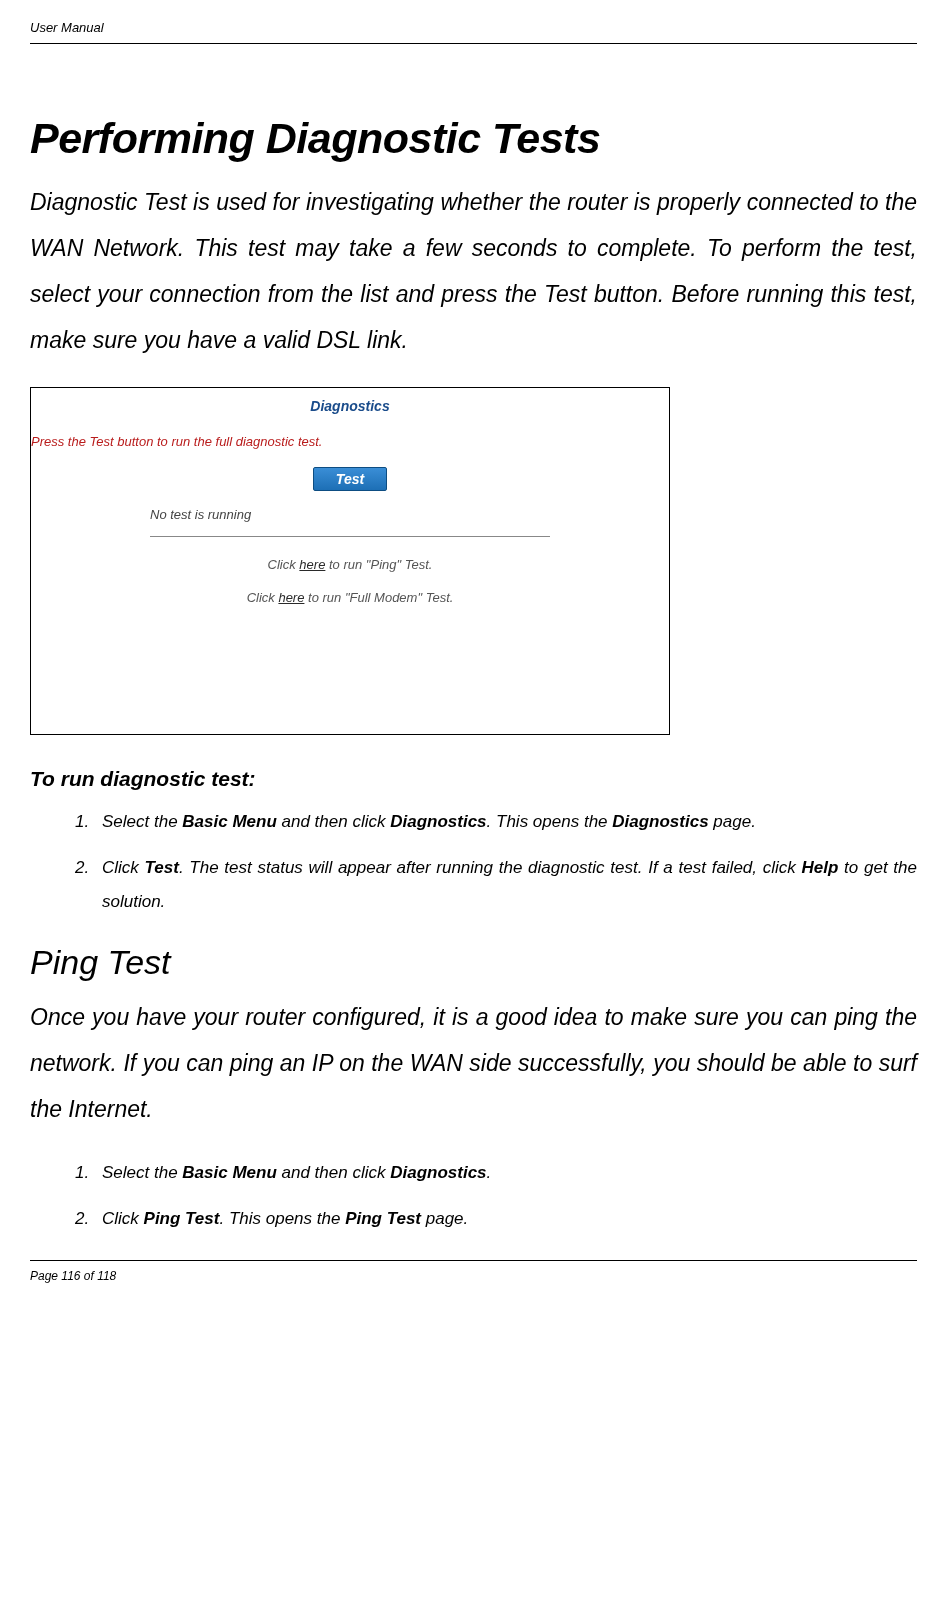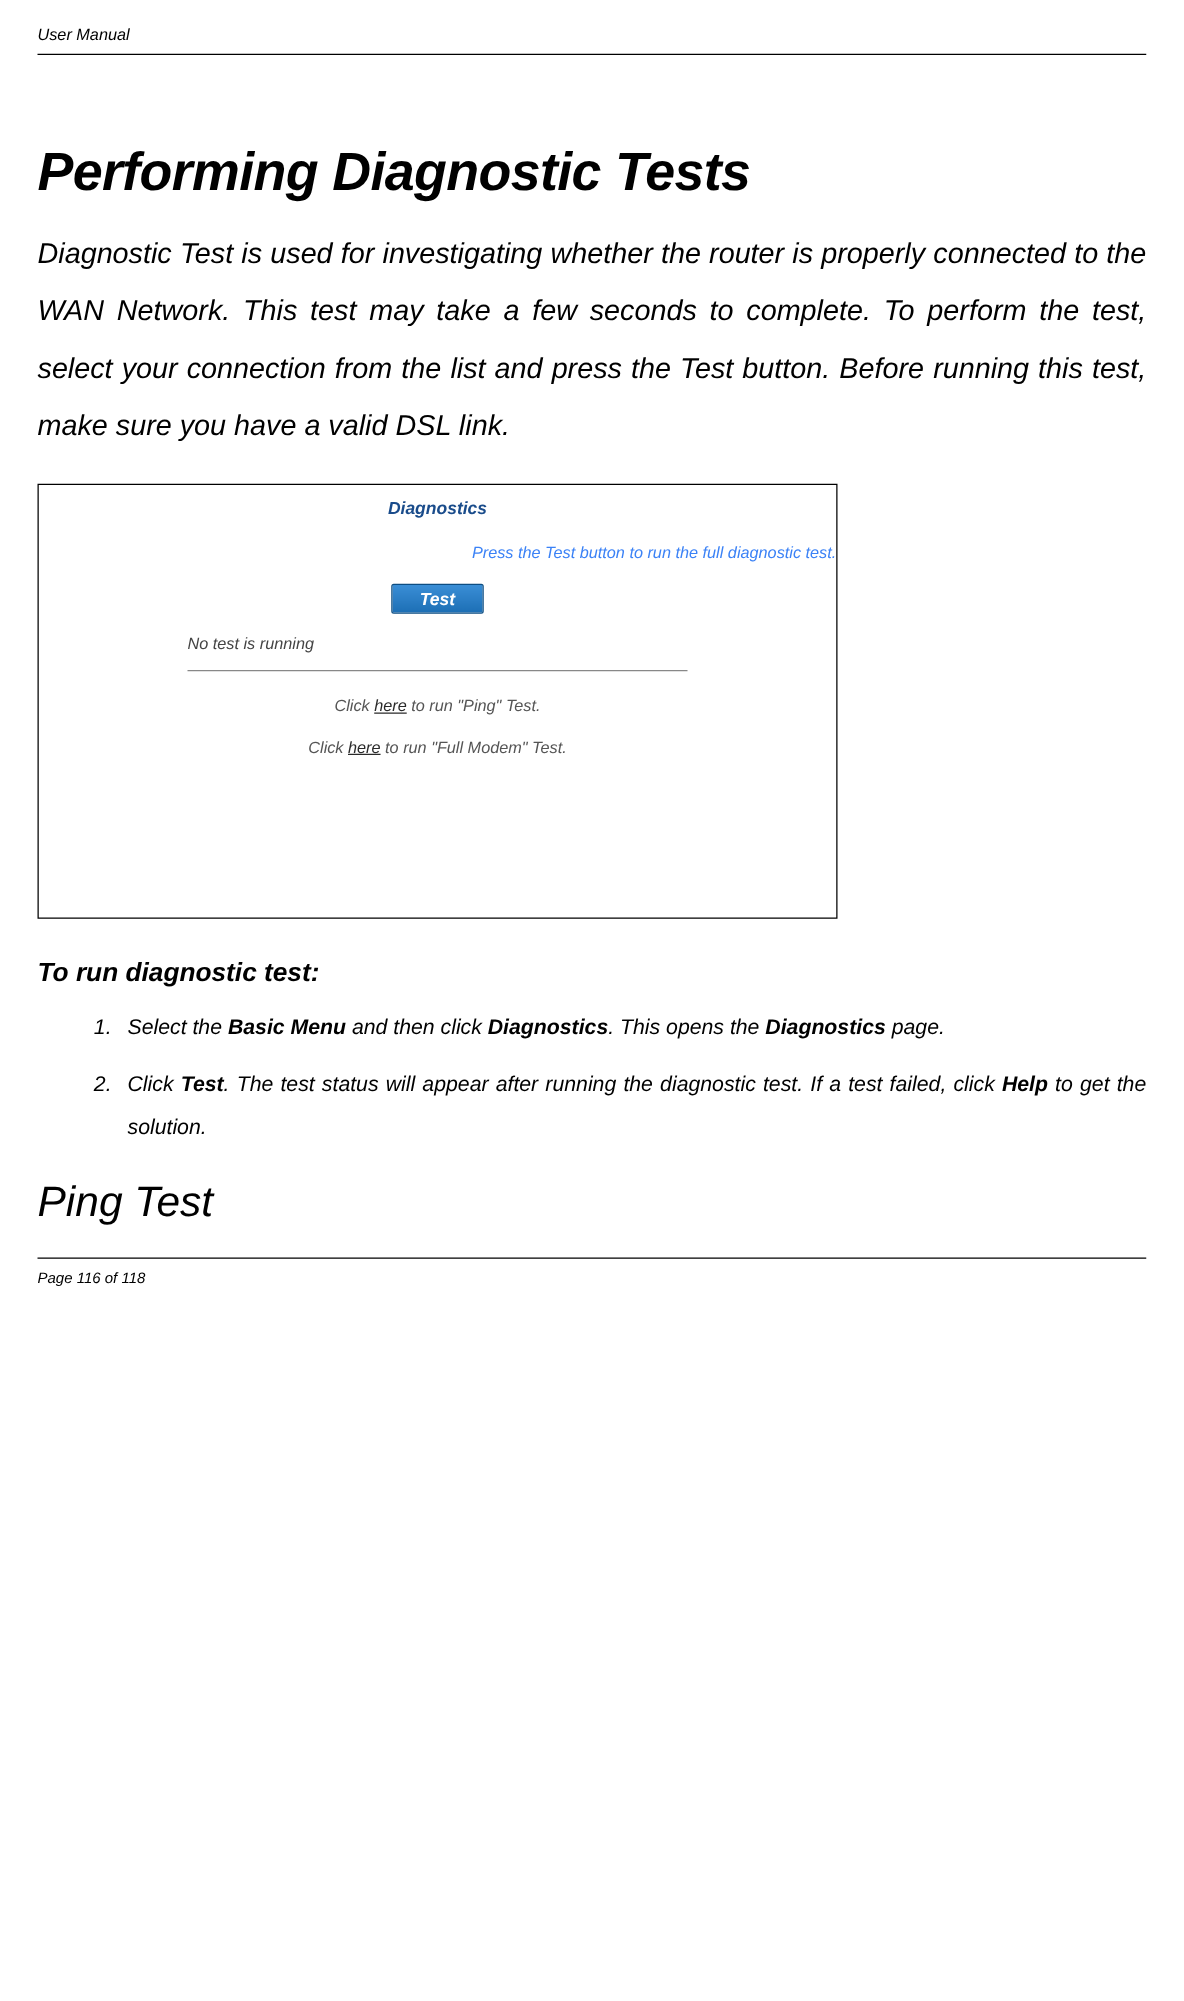--- a/index.html
+++ b/index.html
@@ -47,22 +47,22 @@
     }
     .diag-title {
       text-align: center;
       color: #1a4c8b;
       font-weight: bold;
       font-size: 14px;
       font-family: Arial, sans-serif;
       padding-top: 10px;
     }
     .diag-instruct {
-      text-align: right;
-      color: #3b82f6;
+      text-align: left;
+      color: #b91c1c;
       font-size: 13px;
       font-family: Arial, sans-serif;
       margin-top: 20px;
     }
     .test-btn-wrap {
       text-align: center;
       margin-top: 18px;
     }
     .test-btn {
       display: inline-block;
@@ -175,19 +175,28 @@
     <li>
       <span>Select the </span><span class="bold">Basic Menu</span><span> and then click </span><span class="bold">Diagnostics</span><span>. This opens the </span><span class="bold">Diagnostics</span><span> page.</span>
     </li>
     <li>
       <span>Click </span><span class="bold">Test</span><span>. The test status will appear after running the diagnostic test. If a test failed, click </span><span class="bold">Help</span><span> to get the solution.</span>
     </li>
   </ol>
 
   <h2 class="section-title">Ping Test</h2>
 
-
-
+  <p class="intro-paragraph">Once you have your router configured, it is a good idea to make sure you can ping the network. If you can ping an IP on the WAN side successfully, you should be able to surf the Internet.</p>
+
+
+  <ol class="steps">
+    <li>
+      <span>Select the </span><span class="bold">Basic Menu</span><span> and then click </span><span class="bold">Diagnostics</span><span>.</span>
+    </li>
+    <li>
+      <span>Click </span><span class="bold">Ping Test</span><span>. This opens the </span><span class="bold">Ping Test</span><span> page.</span>
+    </li>
+  </ol>
 
   <div class="footer">
     <span>Page 116 of 118</span>
   </div>
 </div>
 
 </body></html>

